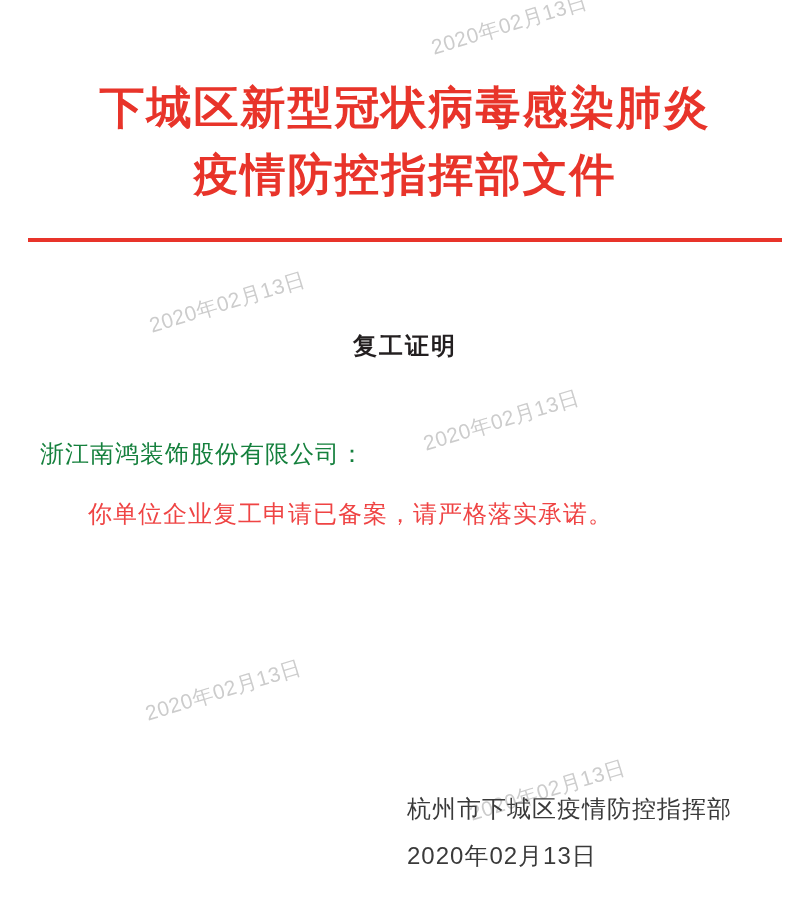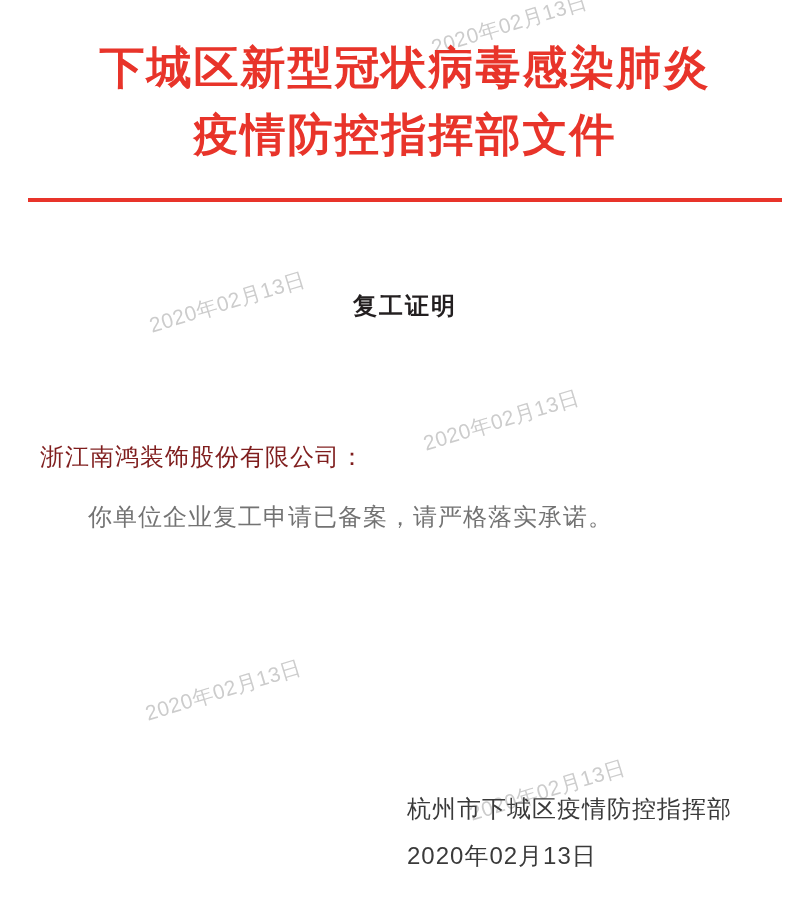--- a/index.html
+++ b/index.html
@@ -38,21 +38,21 @@
     white-space: nowrap;
     transform: rotate(-17deg);
     transform-origin: left center;
     letter-spacing: 0.5px;
   }
 
   
   .header {
     position: relative;
     z-index: 10;
-    padding-top: 35px;
+    padding-top: 75px;
   }
   .header-title {
     color: #e8342a;
     font-size: 45px;
     font-weight: bold;
     text-align: center;
     line-height: 1.48;
     letter-spacing: 2px;
     font-family: "Liberation Sans", sans-serif;
   }
@@ -70,29 +70,29 @@
   }
   .doc-subject {
     text-align: center;
     font-size: 24px;
     font-weight: bold;
     color: #231f20;
     margin-top: 88px;
     letter-spacing: 2px;
   }
   .recipient {
-    margin-top: 119px;
+    margin-top: 76px;
     font-size: 24px;
-    color: #7f1d1d;
+    color: #15803d;
     letter-spacing: 1px;
   }
   .para {
     margin-top: 22px;
     font-size: 24px;
-    color: #737373;
+    color: #ef4444;
     line-height: 1.85;
     text-indent: 48px;
     letter-spacing: 1px;
   }
 
   
   .signature {
     position: absolute;
     right: 78px;
     bottom: 38px;

